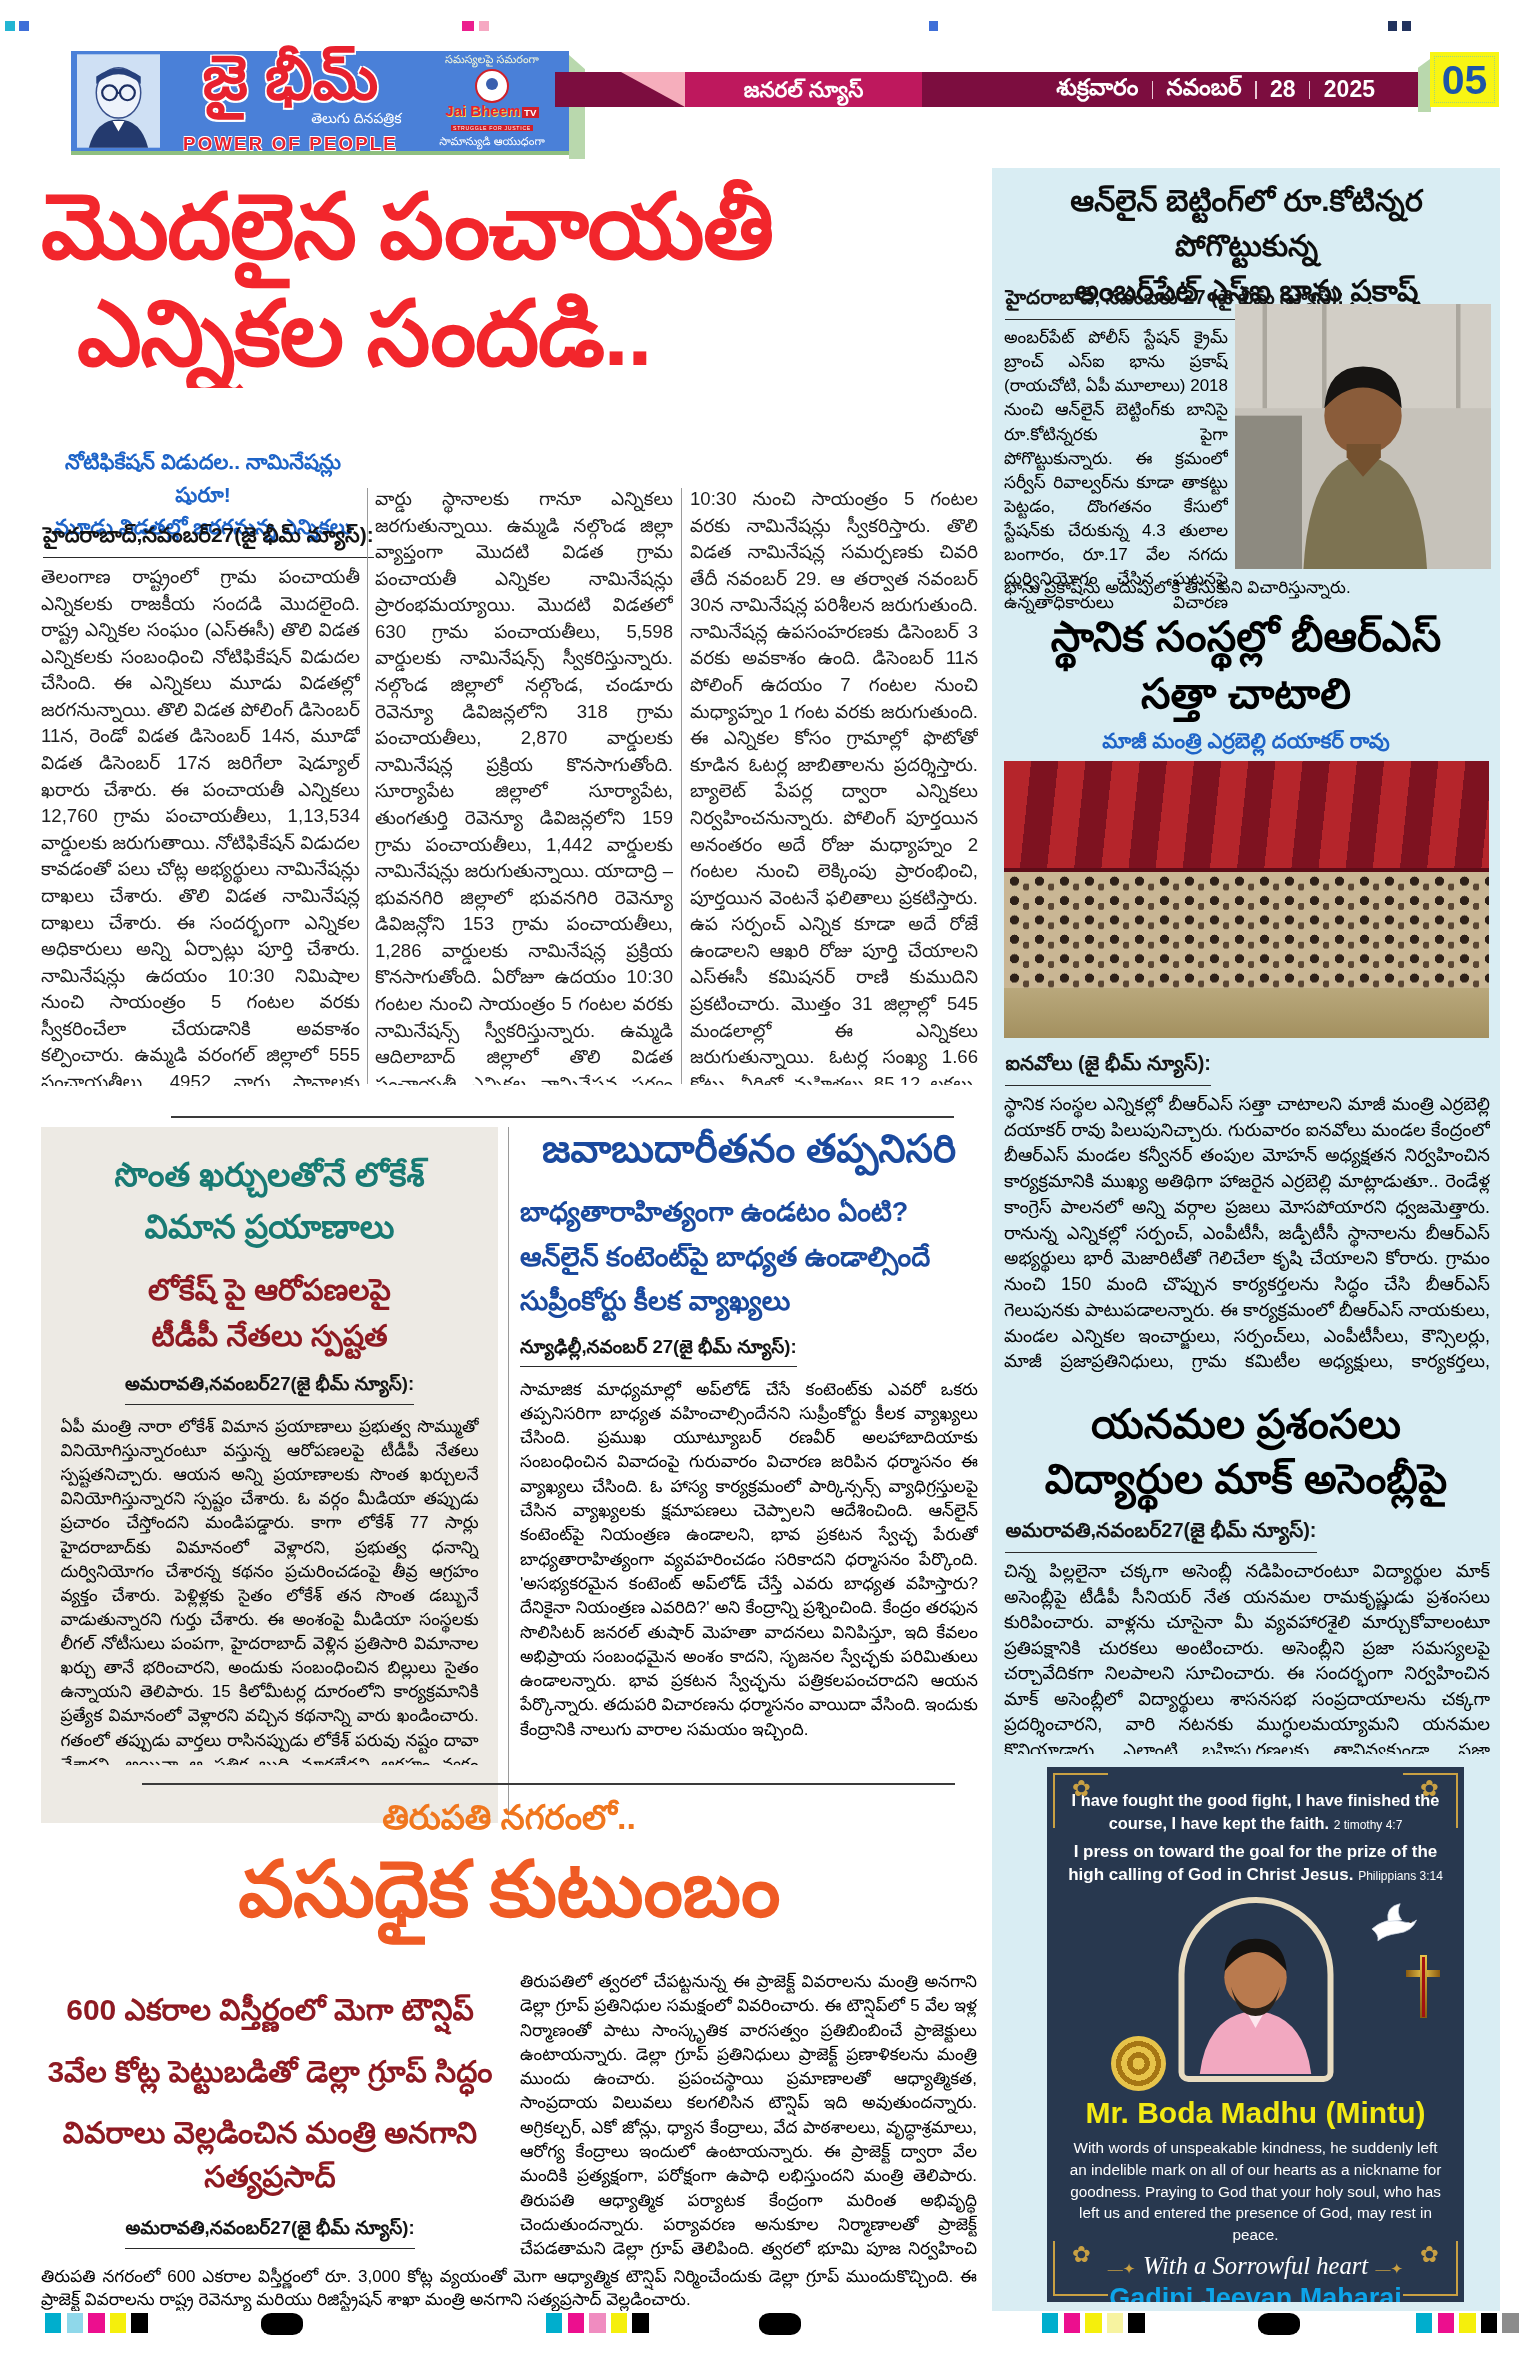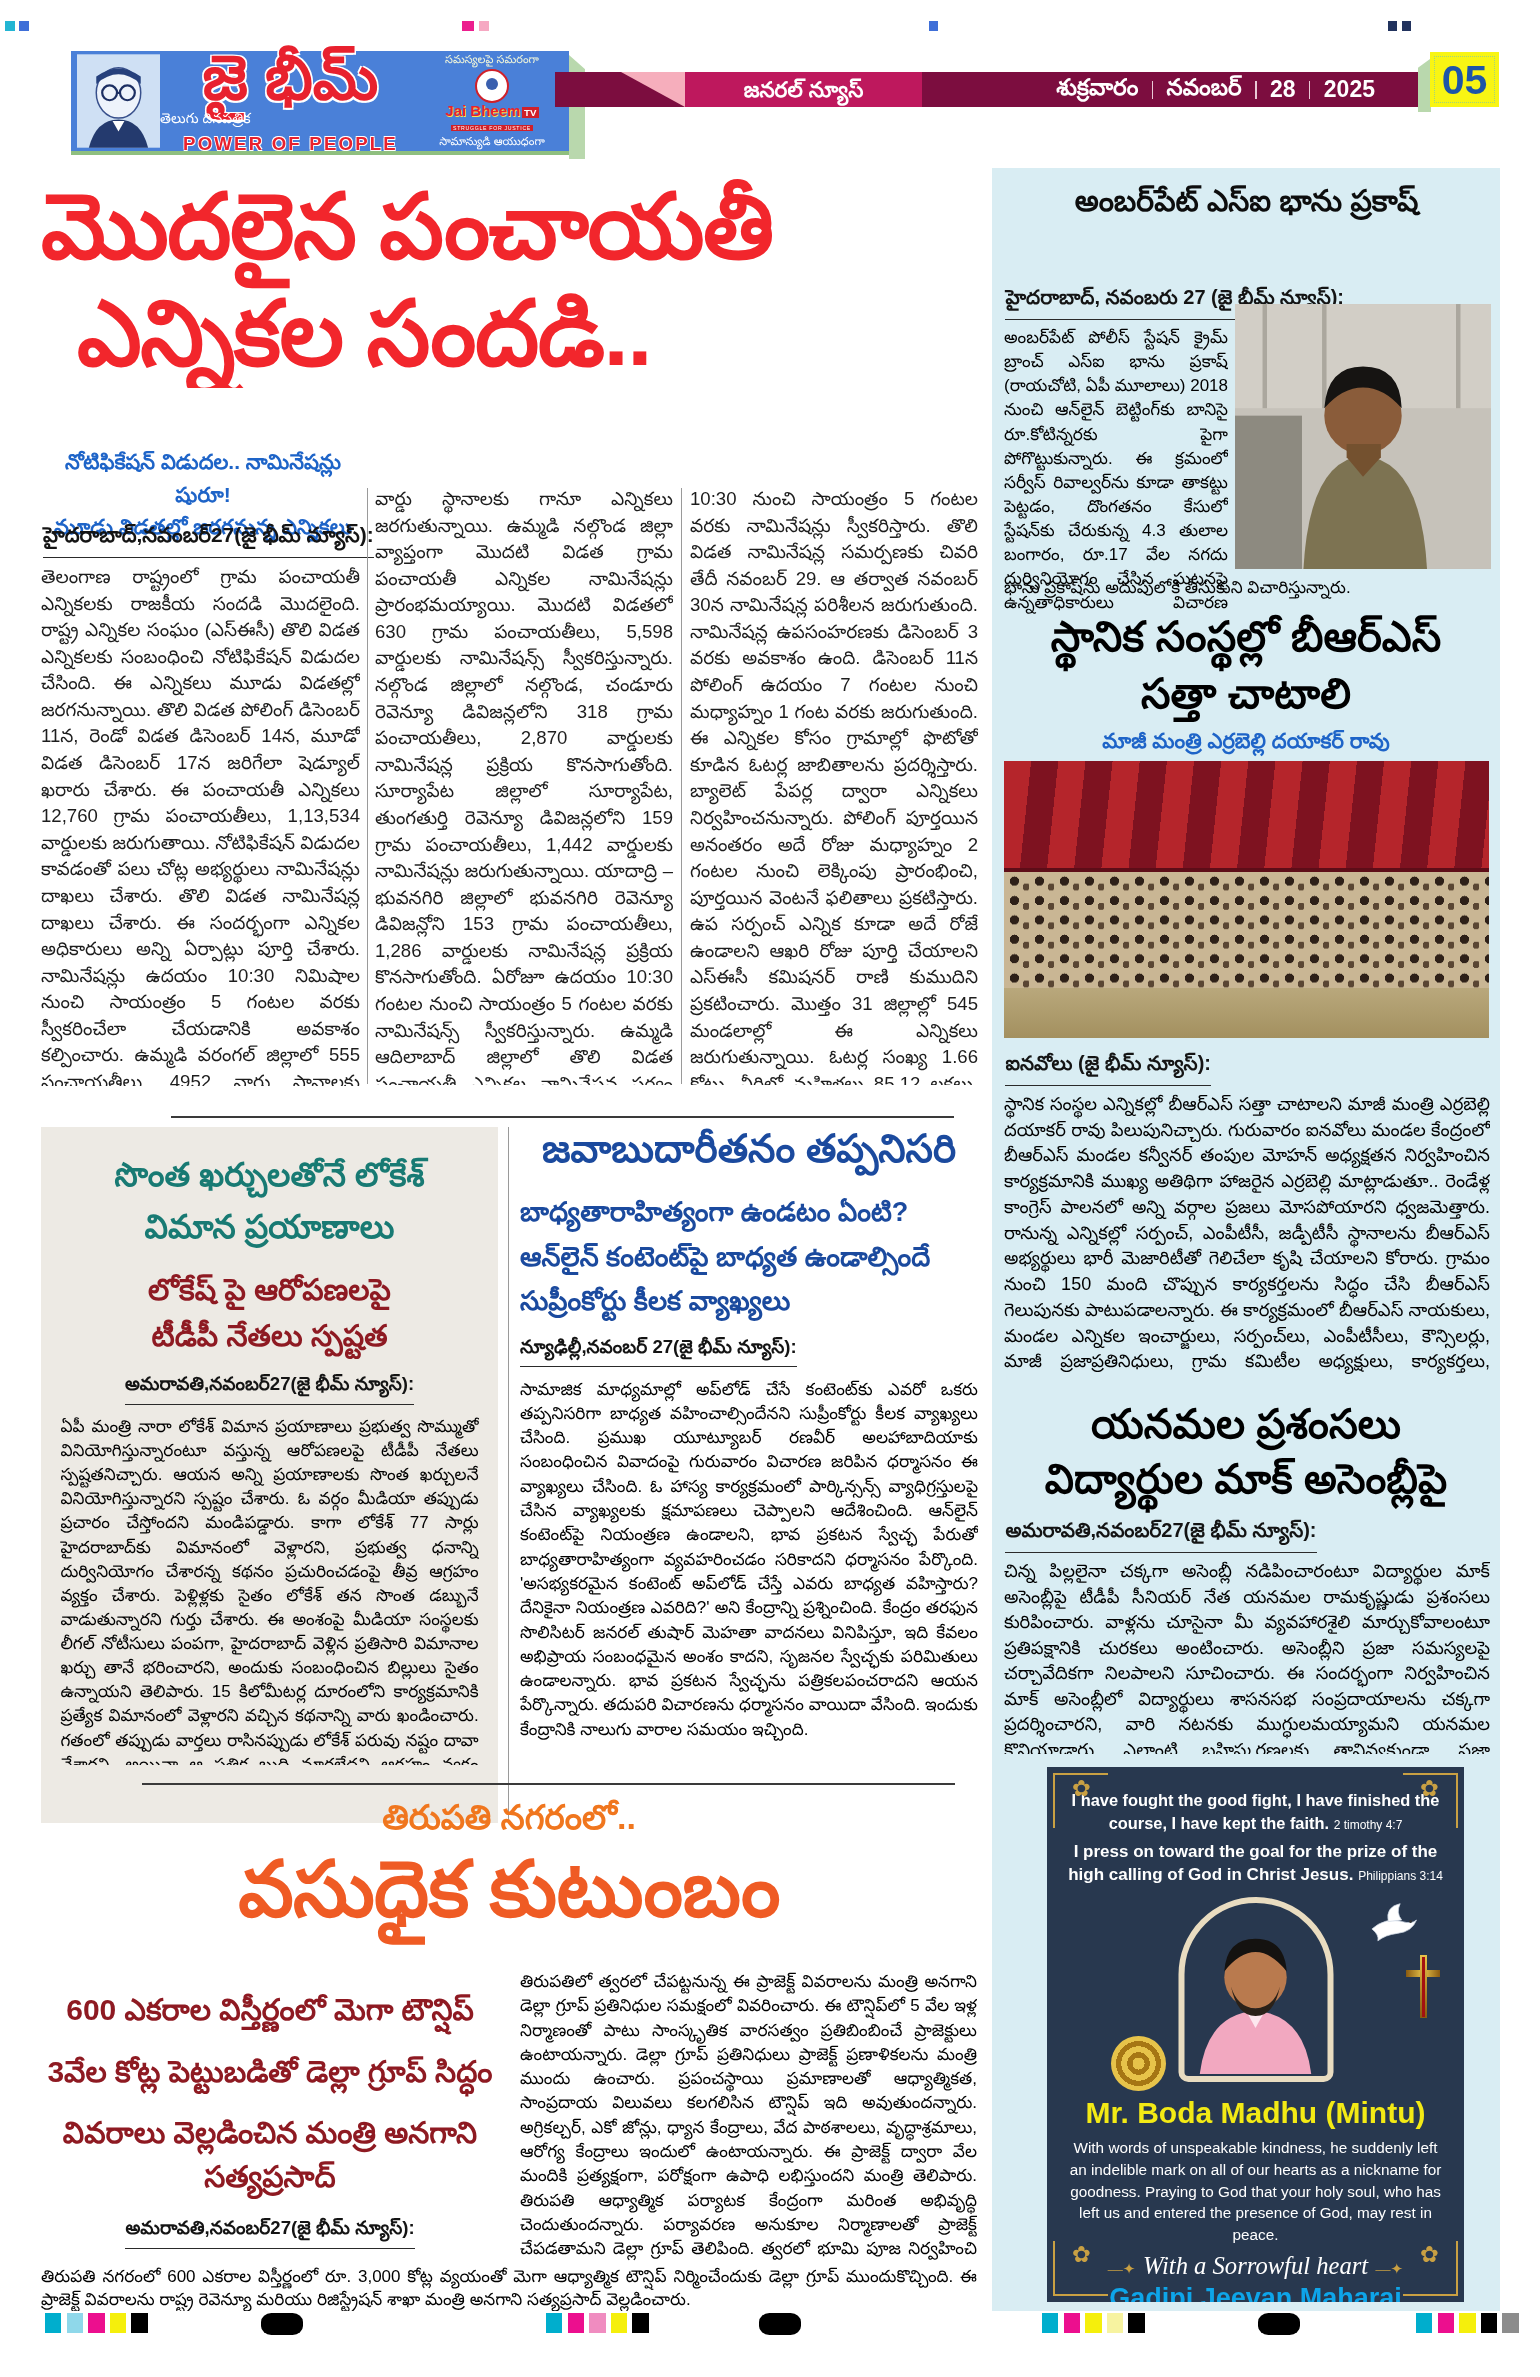--- a/index.html
+++ b/index.html
@@ -18,21 +18,21 @@
 
   
   .logo-box { position:absolute; left:71px; top:51px; width:498px; height:104px;
     background:#4a80d8; border-bottom:4.5px solid #8fbf7f; display:flex; align-items:center; padding:3px 6px; }
   .logo-bevel { position:absolute; left:569px; top:55px; width:16.4px; height:104px; background:#b9d8ad;
     clip-path:polygon(0 0,100% 14%,100% 100%,0 100%); }
   .ambedkar { width:83px; height:94px; flex:0 0 auto; }
   .logo-mid { flex:1; text-align:center; position:relative; }
   .logo-title { color:#e8212e; font-size:62px; font-weight:bold; line-height:1;
     text-shadow:1.5px 1.5px 0 #fff,-1.5px -1.5px 0 #fff,1.5px -1.5px 0 #fff,-1.5px 1.5px 0 #fff; }
-  .logo-sub { color:#fff; font-size:14px; margin-top:1.5px; text-align:left; padding-right:19.4px; }
+  .logo-sub { color:#fff; font-size:14px; margin-top:1.5px; text-align:right; padding-right:19.4px; }
   .logo-power { color:#e8212e; font-size:18.6px; font-weight:bold; letter-spacing:2.2px; margin-top:3px;
     text-shadow:0.7px 0.7px 0 #fff,-0.7px -0.7px 0 #fff,0.7px -0.7px 0 #fff,-0.7px 0.7px 0 #fff; }
   .logo-right { width:142px; flex:0 0 auto; text-align:center; color:#fff; }
   .logo-tagtop { font-size:11.2px; color:#f3f7d9; margin-bottom:1.5px; }
   .tv-circle { width:34px; height:34px; border-radius:50%; background:#fff; border:2.2px solid #d0202a; margin:0 auto; position:relative; }
   .tv-circle::after { content:""; position:absolute; left:9px; top:6.7px; width:12px; height:12px; border-radius:50%; background:#3a5fae; }
   .tv-name { color:#e8212e; font-size:15px; font-weight:bold; text-shadow:0.7px 0.7px 0 #ffe94d; line-height:1; margin-top:0.7px; }
   .tv-strip { display:inline-block; background:#d0202a; color:#fff; font-size:5.2px; padding:0 2.2px; letter-spacing:0.7px; }
   .tv-label { display:inline-block; background:#d0202a; color:#fff; font-size:9.7px; font-weight:bold; padding:0 2.2px; margin-left:1.5px; }
   .logo-tagbottom { font-size:11.2px; color:#fff; margin-top:1.5px; }
@@ -221,20 +221,21 @@
   <div class="lead-date"><span class="dateline">హైదరాబాద్,నవంబర్27(జై భీమ్ న్యూస్):</span></div>
   <div class="newscol col1">తెలంగాణ రాష్ట్రంలో గ్రామ పంచాయతీ ఎన్నికలకు రాజకీయ సందడి మొదలైంది. రాష్ట్ర ఎన్నికల సంఘం (ఎస్ఈసీ) తొలి విడత ఎన్నికలకు సంబంధించి నోటిఫికేషన్ విడుదల చేసింది. ఈ ఎన్నికలు మూడు విడతల్లో జరగనున్నాయి. తొలి విడత పోలింగ్ డిసెంబర్ 11న, రెండో విడత డిసెంబర్ 14న, మూడో విడత డిసెంబర్ 17న జరిగేలా షెడ్యూల్ ఖరారు చేశారు. ఈ పంచాయతీ ఎన్నికలు 12,760 గ్రామ పంచాయతీలు, 1,13,534 వార్డులకు జరుగుతాయి. నోటిఫికేషన్ విడుదల కావడంతో పలు చోట్ల అభ్యర్థులు నామినేషన్లు దాఖలు చేశారు. తొలి విడత నామినేషన్ల దాఖలు చేశారు. ఈ సందర్భంగా ఎన్నికల అధికారులు అన్ని ఏర్పాట్లు పూర్తి చేశారు. నామినేషన్లు ఉదయం 10:30 నిమిషాల నుంచి సాయంత్రం 5 గంటల వరకు స్వీకరించేలా చేయడానికి అవకాశం కల్పించారు. ఉమ్మడి వరంగల్ జిల్లాలో 555 పంచాయతీలు, 4952 వార్డు స్థానాలకు మొదటి విడత ఎన్నికలు జరగనున్నాయి. గురువారం నుంచి ఈ నెల 29వ తేదీ వరకు నామినేషన్ల స్వీకరణ కొనసాగుతోంది. వరంగల్ 91 పంచాయతీలు, 800 వార్డు స్థానాలకు ఎన్నికలు నిర్వహిస్తున్నారు. హనుమకొండ జిల్లా 69 పంచాయతీలు, 658 వార్డు స్థానాలు, మహబూబాబాద్ జిల్లా 155 పంచాయతీలు, 1338 వార్డు స్థానాలు, జనగామ జిల్లా 110 పంచాయతీలు, 1024 వార్డు స్థానాలు, జయశంకర్ భూపాలపల్లి జిల్లా 82 పంచాయతీలు, 712 వార్డు స్థానాలు, ములుగు జిల్లా 48 పంచాయతీలు, 420</div>
   <div class="newscol col2">వార్డు స్థానాలకు గానూ ఎన్నికలు జరగుతున్నాయి. ఉమ్మడి నల్గొండ జిల్లా వ్యాప్తంగా మొదటి విడత గ్రామ పంచాయతీ ఎన్నికల నామినేషన్లు ప్రారంభమయ్యాయి. మొదటి విడతలో 630 గ్రామ పంచాయతీలు, 5,598 వార్డులకు నామినేషన్స్ స్వీకరిస్తున్నారు. నల్గొండ జిల్లాలో నల్గొండ, చండూరు రెవెన్యూ డివిజన్లలోని 318 గ్రామ పంచాయతీలు, 2,870 వార్డులకు నామినేషన్ల ప్రక్రియ కొనసాగుతోంది. సూర్యాపేట జిల్లాలో సూర్యాపేట, తుంగతుర్తి రెవెన్యూ డివిజన్లలోని 159 గ్రామ పంచాయతీలు, 1,442 వార్డులకు నామినేషన్లు జరుగుతున్నాయి. యాదాద్రి – భువనగిరి జిల్లాలో భువనగిరి రెవెన్యూ డివిజన్లోని 153 గ్రామ పంచాయతీలు, 1,286 వార్డులకు నామినేషన్ల ప్రక్రియ కొనసాగుతోంది. ఏరోజూ ఉదయం 10:30 గంటల నుంచి సాయంత్రం 5 గంటల వరకు నామినేషన్స్ స్వీకరిస్తున్నారు. ఉమ్మడి ఆదిలాబాద్ జిల్లాలో తొలి విడత పంచాయతీ ఎన్నికల నామినేషన్ల పర్వం మొదలైంది. ఆదిలాబాద్ జిల్లాలో 166, మంచిర్యాల జిల్లాలో 90, నిర్మల్ జిల్లాలో 136, కొమరం భీం ఆసిఫాబాద్ జిల్లాలో 114 సర్పంచ్, వార్డు స్థానాల అభివృద్ధి ఎన్నికలు జరగనున్నాయి. హైకోర్టు ఆదేశాల కారణంగా ములుగు, కనగర్తి, ఖమ్మం జిల్లాల్లోని 32 పంచాయతీలకు ఎన్నికలు జరగవు. తొలి విడతకు సంబంధించి నోటిఫికేషన్ విడుదలవ్వడంతో మొత్తం 189 మండలాల్లో 4,236 గ్రామ పంచాయతీలు, 37,440 వార్డులకు ఎన్నికలు జరగనున్నాయి. సర్పంచ్, వార్డు సభ్యుల ఎన్నికలకు పాటు ఉపసర్పంచ్ ఎన్నిక కూడా అదే రోజు పూర్తి చేయాలని ఎస్ఈసీ కమిషనర్ రాణి కుముదిని ప్రకటించారు. తొలి విడతకు సంబంధించి నామినేషన్ల ప్రక్రియను రోజూ ఉదయం</div>
   <div class="newscol col3">10:30 నుంచి సాయంత్రం 5 గంటల వరకు నామినేషన్లు స్వీకరిస్తారు. తొలి విడత నామినేషన్ల సమర్పణకు చివరి తేదీ నవంబర్ 29. ఆ తర్వాత నవంబర్ 30న నామినేషన్ల పరిశీలన జరుగుతుంది. నామినేషన్ల ఉపసంహరణకు డిసెంబర్ 3 వరకు అవకాశం ఉంది. డిసెంబర్ 11న పోలింగ్ ఉదయం 7 గంటల నుంచి మధ్యాహ్నం 1 గంట వరకు జరుగుతుంది. ఈ ఎన్నికల కోసం గ్రామాల్లో ఫొటోతో కూడిన ఓటర్ల జాబితాలను ప్రదర్శిస్తారు. బ్యాలెట్ పేపర్ల ద్వారా ఎన్నికలు నిర్వహించనున్నారు. పోలింగ్ పూర్తయిన అనంతరం అదే రోజు మధ్యాహ్నం 2 గంటల నుంచి లెక్కింపు ప్రారంభించి, పూర్తయిన వెంటనే ఫలితాలు ప్రకటిస్తారు. ఉప సర్పంచ్ ఎన్నిక కూడా అదే రోజే ఉండాలని ఆఖరి రోజు పూర్తి చేయాలని ఎస్ఈసీ కమిషనర్ రాణి కుముదిని ప్రకటించారు. మొత్తం 31 జిల్లాల్లో 545 మండలాల్లో ఈ ఎన్నికలు జరుగుతున్నాయి. ఓటర్ల సంఖ్య 1.66 కోట్లు, వీరిలో మహిళలు 85.12 లక్షలు, పురుషులు 81.42 లక్షలు ఉన్నారు. రిజర్వేషన్ల పట్ల ఎలాంటి మార్పులు ఉండవని తెలిపి ఎస్సీలకు 17.08 శాతం (2,176 పంచాయతీలు) కేటాయించారు. దీనిపై బీసీ సంఘాలు అసంతృప్తి వ్యక్తం చేస్తున్నాయి. ఈ ఎన్నికలు గ్రామీణ ప్రాంతాల్లో అభివృద్ధి కార్యక్రమాలకు కీలకం. గత 20 నెలలుగా పెండింగ్‌లో ఉన్న ఈ ఎన్నికలు నిర్వహించడం పట్ల ప్రజల్లో హర్షం వ్యక్తమవుతోంది. ఇప్పుడు కొత్త నాయకులు ఎన్నికయ్యే అవకాశం ఉంది. ఎస్ఈసీ ఫిర్యాదుల కోసం హెల్ప్‌లైన్ నంబర్ (9240021456) ఉంది. మొబైల్ యాప్ ద్వారా కూడా ఫిర్యాదులను స్వీకరిస్తామని తెలిపారు. ఈ ఎన్నికలతో గ్రామాల్లో కొత్త పాలకవర్గాలు ఏర్పడనున్నాయి. మొత్తం ప్రక్రియ డిసెంబర్ 178వ ముగియనుంది. ఓటర్లు తమ హక్కును వినియోగించుకోవాలని ఎస్ఈసీ పిలుపునిచ్చింది.</div>
   <div class="vrule vr1"></div>
   <div class="vrule vr2"></div>
 
   <div class="panel">
 
     <div class="sec si-hl">
+      <div>ఆన్‌లైన్ బెట్టింగ్‌లో రూ.కోటిన్నర పోగొట్టుకున్న</div>
       <div>అంబర్‌పేట్ ఎస్ఐ భాను ప్రకాష్</div>
     </div>
     <div class="sec si-date"><span class="dateline">హైదరాబాద్, నవంబరు 27 (జై భీమ్ న్యూస్):</span></div>
     <div class="sec si-body-left">అంబర్‌పేట్ పోలీస్ స్టేషన్ క్రైమ్ బ్రాంచ్ ఎస్ఐ భాను ప్రకాష్ (రాయచోటి, ఏపీ మూలాలు) 2018 నుంచి ఆన్‌లైన్ బెట్టింగ్‌కు బానిసై రూ.కోటిన్నరకు పైగా పోగొట్టుకున్నారు. ఈ క్రమంలో సర్వీస్ రివాల్వర్‌ను కూడా తాకట్టు పెట్టడం, దొంగతనం కేసులో స్టేషన్‌కు చేరుకున్న 4.3 తులాల బంగారం, రూ.17 వేల నగదు దుర్వినియోగం చేసిన ఘటనపై ఉన్నతాధికారులు విచారణ చేపట్టారు. లోక్ అదాలత్‌లో కేసు పరిష్కారం కాగా యజమాని బంగారం తిరిగి అడిగితే 'ఇన్వెస్టిగేషన్ లేదు' అని చెప్పిన ఎస్ఐపై పోలీసులు విచారించి బంగారాన్ని రికవరీ చేశారు. ఎస్ఐ ఎల్విజితో పేక ఉద్యోగాల వర్గాలని రివర్స్ కోర్ వెనక్కి డిపాజిట్ చేయాలని అడగా బయటపడింది.</div>
     <div class="sec officer-photo">
       <svg viewBox="0 0 344 356" width="256" height="265">
         <rect width="344" height="356" fill="#c6c2ba"></rect>
         <rect x="0" y="0" width="344" height="140" fill="#d2cec6"></rect>
         <line x1="40" y1="0" x2="40" y2="140" stroke="#aba79e" stroke-width="6"></line>
         <line x1="120" y1="0" x2="120" y2="140" stroke="#aba79e" stroke-width="6"></line>

